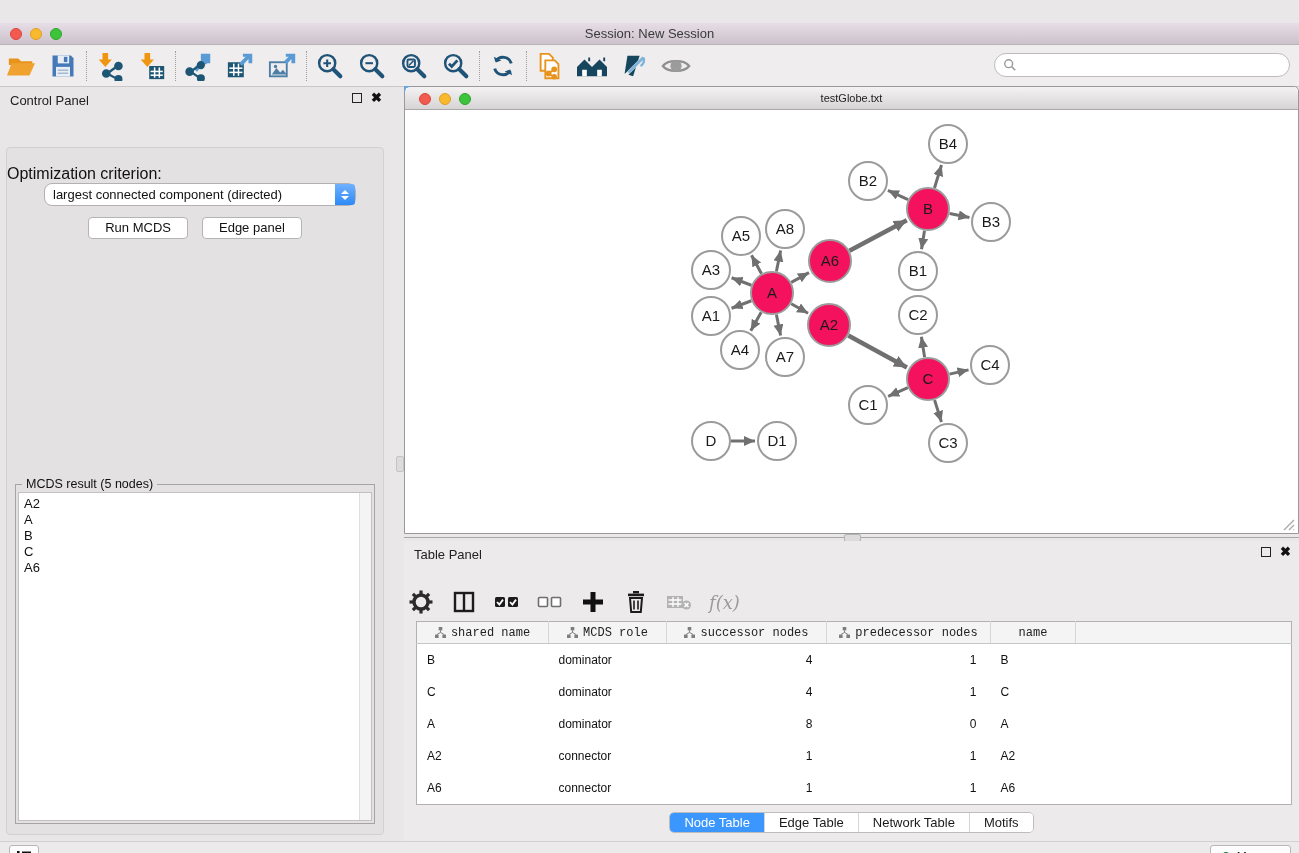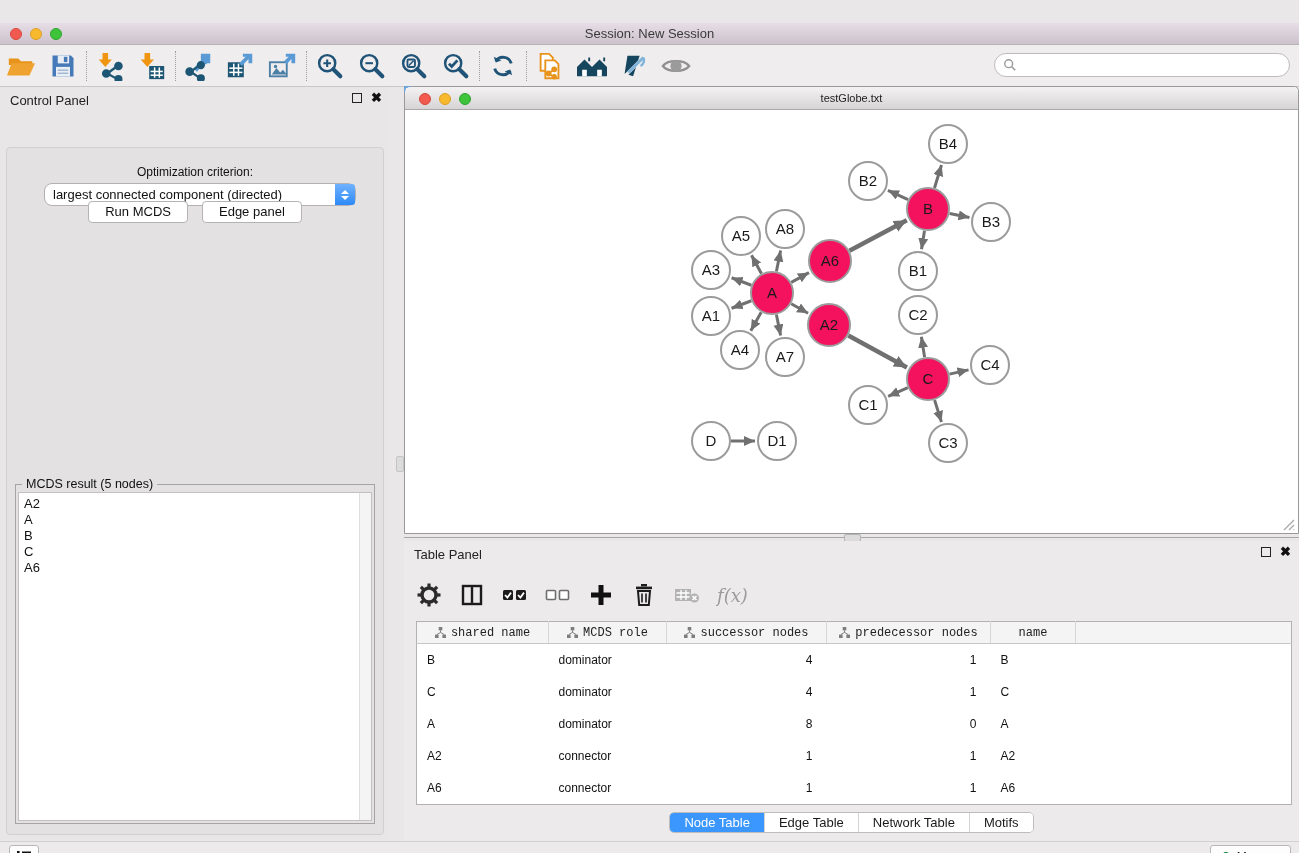--- a/index.html
+++ b/index.html
@@ -37,29 +37,29 @@
   .close-x { font-size:13px; font-weight:bold; color:#111; line-height:10px; }
 
   .seg-bar { position:absolute; top:32px; left:0; width:100%; display:flex; justify-content:center; }
   .seg { display:flex; border:1px solid #bdbdbd; border-radius:5px; overflow:hidden; background:#fff; height:21px; }
   .seg-item { padding:0 14px; font-size:13px; line-height:20px; color:#1a1a1a; background:#fff; border-left:1px solid #d4d4d4; }
   .seg-item:first-child { border-left:none; }
   .seg-item.active { background:#3b97fd; color:#fff; }
 
   .cp-inner { position:absolute; left:6px; top:60px; width:378px; height:688px;
     background:#e3e1e2; border:1px solid #d2d0d1; border-radius:4px; }
-  .opt-label { text-align:center; font-size:12px; color:#111; margin-top:17px; }
+  .opt-label { font-size:16px; color:#111; margin-top:17px; }
   .dropdown { position:absolute; left:37px; top:35px; width:312px; height:23px; background:#fff;
     border:1px solid #b3b1b2; border-radius:8px; display:flex; align-items:center; }
   .dropdown .dd-text { flex:1; font-size:13px; padding-left:8px; color:#111; white-space:nowrap; overflow:hidden; }
   .dd-stepper { width:20px; height:21px; border-radius:0 3px 3px 0; background:linear-gradient(#6fb1ff,#2e8af5);
     display:flex; flex-direction:column; align-items:center; justify-content:center; gap:2px; }
   .dd-up { width:0; height:0; border-left:4px solid transparent; border-right:4px solid transparent; border-bottom:4px solid #fff; }
   .dd-down { width:0; height:0; border-left:4px solid transparent; border-right:4px solid transparent; border-top:4px solid #fff; }
-  .btn-row { position:absolute; left:0; top:53px; width:100%; display:flex; justify-content:center; gap:14px; }
+  .btn-row { position:absolute; left:0; top:69px; width:100%; display:flex; justify-content:center; gap:14px; }
   .push-btn { background:#fff; border:1px solid #b5b3b4; border-radius:4px; height:22px; padding:0 16px;
     font-size:13px; color:#111; line-height:20px; }
 
   .group-box { position:absolute; left:8px; top:336px; width:360px; height:340px; border:1px solid #a6a4a5; }
   .group-legend { position:absolute; top:-8px; left:6px; background:#e3e1e2; padding:0 4px; font-size:12.5px; color:#111; }
   .list-box { position:absolute; left:2px; top:7px; right:2px; bottom:2px; background:#fff; border:1px solid #c2c0c1; overflow:hidden; }
   .list-box ul { list-style:none; padding:3px 0 0 5px; }
   .list-box li { font-size:13px; line-height:16px; color:#111; }
   .v-scroll { position:absolute; right:0; top:0; bottom:0; width:12px; background:#f4f4f4; border-left:1px solid #dedede; }
 
@@ -76,21 +76,21 @@
     border-left:2px solid #6ea3d8; border-top:2px solid #6ea3d8; }
   .resize-grip { position:absolute; right:2px; bottom:2px; }
 
   .h-divider { position:absolute; left:404px; top:514px; width:895px; height:1px; background:#a8a6a7; }
   .h-handle { position:absolute; left:844px; top:511px; width:17px; height:8px; background:#dcdcdc; border:1px solid #b4b4b4; border-radius:2px; }
   .v-handle { position:absolute; left:396px; top:433px; width:8px; height:16px; background:#dcdcdc; border:1px solid #c4c4c4; border-radius:2px; }
 
   
   .table-panel { position:absolute; left:404px; top:518px; width:895px; height:300px; background:#eceaeb; }
   .tp-header { position:absolute; left:0; top:0; width:100%; height:26px; display:flex; align-items:center; }
-  .tp-toolbar { position:absolute; left:12px; top:34px; height:40px; display:flex; align-items:center; gap:17px; }
+  .tp-toolbar { position:absolute; left:4px; top:34px; height:40px; display:flex; align-items:flex-end; gap:17px; }
   .tp-icon { display:flex; align-items:center; justify-content:center; width:26px; height:26px; }
   .fx-label { font-family:"DejaVu Serif", serif; font-style:italic; font-size:18px; color:#9b9b9b; }
 
   .data-table { position:absolute; left:12px; top:80px; width:876px; height:184px; background:#fff;
     border:1px solid #b3b1b2; border-collapse:collapse; table-layout:fixed; }
   .data-table th { background:#f4f4f4; border-bottom:1px solid #c6c6c6; border-right:1px solid #d6d6d6;
     height:22px; font-weight:normal; font-size:12px; color:#222; text-align:center; }
   .data-table th .th-inner { display:flex; align-items:center; justify-content:center; gap:5px;font-family:Liberation Mono, monospace; }
   .data-table th:last-child { border-right:none; }
   .data-table td { font-size:12px; color:#111; height:16px; padding:0 4px; border:none; white-space:nowrap; }

